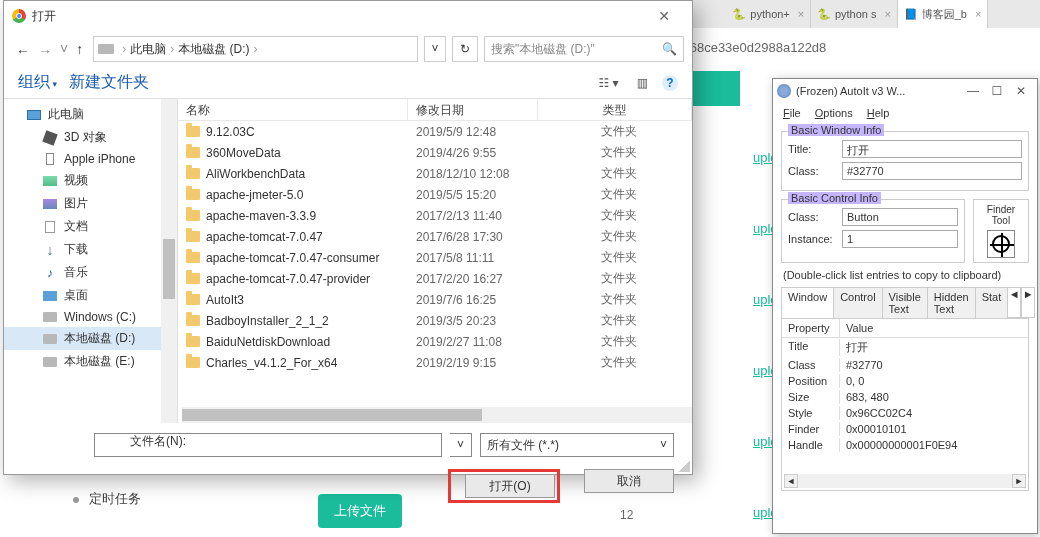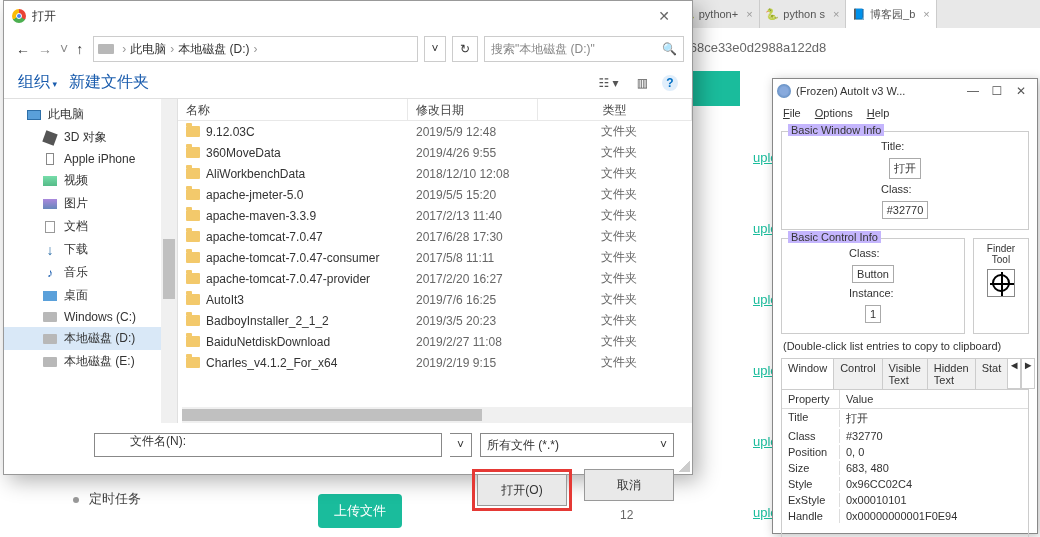--- a/index.html
+++ b/index.html
@@ -1,19 +1,19 @@
 <!DOCTYPE html>
 <html><head>
 <meta charset="utf-8">
 <style>
 * { box-sizing: border-box; margin: 0; padding: 0; font-family: "Microsoft YaHei", "Segoe UI", Arial, sans-serif; }
 body { width: 1040px; height: 537px; background: #fff; overflow: hidden; position: relative; font-size: 12px; color: #333; }
 
 
-.bg-tabs { position: absolute; top: 0; left: 675px; right: 0; height: 28px; display: flex; background: #e8e8e8; }
+.bg-tabs { position: absolute; top: 0; left: 675px; right: 0; height: 28px; display: flex; background: #e8e8e8; justify-content: center; }
 .bg-tab { display: flex; align-items: center; padding: 0 6px; border-right: 1px solid #ccc; font-size: 11px; color: #555; gap: 4px; }
 .bg-tab.active { background: #fff; }
 .bg-tab .x { color: #999; margin-left: 4px; }
 .bg-hash { position: absolute; top: 40px; left: 668px; font-size: 13px; color: #666; }
 .bg-banner { position: absolute; top: 71px; left: 620px; width: 120px; height: 35px; background: #1abc9c; color: #fff; font-size: 12px; padding: 6px 8px; }
 .bg-upload-col { position: absolute; left: 753px; top: 150px; font-size: 13px; }
 .bg-upload-item { color: #1abc9c; margin-bottom: 56px; text-decoration: underline; }
 .bg-num { position: absolute; left: 620px; top: 508px; color: #666; }
 .bg-left-menu { position: absolute; left: 73px; top: 490px; color: #444; font-size: 13px; }
 .bg-left-dot { display: inline-block; width: 6px; height: 6px; background: #999; border-radius: 50%; margin-right: 10px; vertical-align: middle; }
@@ -79,36 +79,36 @@
 .fl-hscroll .thumb { position: absolute; left: 0; width: 300px; top: 2px; bottom: 2px; background: #c0c0c0; }
 
 .dlg-bottom { padding: 10px 18px 12px 90px; }
 .fn-row { display: flex; gap: 8px; align-items: center; margin-bottom: 12px; }
 .fn-label { position: absolute; left: 126px; font-size: 12px; }
 .fn-input { flex: 1; height: 24px; border: 1px solid #888; }
 .fn-dd { width: 22px; height: 24px; border: 1px solid #888; border-left: none; display: flex; align-items: center; justify-content: center; }
 .filter { width: 194px; height: 24px; border: 1px solid #888; display: flex; align-items: center; padding: 0 6px; }
 .filter span:last-child { margin-left: auto; }
 .btn-row { display: flex; gap: 12px; justify-content: flex-end; }
-.dlg-btn { width: 90px; height: 32px; border: 1px solid #999; background: #e9e9e9; font-size: 12px; display: flex; align-items: center; justify-content: center; }
+.dlg-btn { width: 90px; height: 24px; border: 1px solid #999; background: #e9e9e9; font-size: 12px; display: flex; align-items: center; justify-content: center; margin-left: 12px; }
 .open-hl { border: 3px solid #e53935; padding: 2px; }
 
 .resize { position: absolute; right: 2px; bottom: 2px; width: 12px; height: 12px; background: linear-gradient(135deg, transparent 50%, #ccc 50%); }
 
 
 .au { position: absolute; top: 78px; left: 772px; width: 266px; height: 456px; background: #fff; border: 1px solid #888; box-shadow: 2px 2px 10px rgba(0,0,0,0.25); }
 .au-title { height: 24px; display: flex; align-items: center; padding: 0 4px; font-size: 11px; }
 .au-ico { width: 14px; height: 14px; border-radius: 50%; background: radial-gradient(circle,#8ad 40%,#47a); margin-right: 5px; }
 .au-title .txt { flex: 1; }
 .au-title .wbtn { width: 24px; text-align: center; color: #555; font-size: 12px; }
 .au-menu { height: 20px; display: flex; gap: 14px; padding: 0 10px; font-size: 11px; align-items: center; }
 .au-menu span u { text-decoration: underline; }
 .au-group { border: 1px solid #ccc; margin: 8px; padding: 8px 6px 6px; position: relative; font-size: 11px; }
 .au-group .legend { position: absolute; top: -8px; left: 6px; background: #c4b5fd; padding: 0 3px; }
-.au-field { display: flex; align-items: center; margin-bottom: 4px; gap: 6px; flex-direction: column; }
+.au-field { display: flex; align-items: center; margin-bottom: 4px; gap: 6px; }
 .au-field label { width: 48px; }
 .au-field .val { flex: 1; border: 1px solid #aaa; padding: 2px 4px; background: #fff; height: 18px; }
 .au-control-wrap { display: flex; gap: 8px; margin: 0 8px; }
 .au-control-wrap .au-group { flex: 1; margin: 0; }
 .finder-box { width: 56px; border: 1px solid #ccc; padding: 4px; text-align: center; font-size: 10px; }
 .finder-ico { width: 28px; height: 28px; margin: 4px auto 0; border: 1px solid #888; display: flex; align-items: center; justify-content: center; }
 .crosshair { width: 18px; height: 18px; border: 2px solid #000; border-radius: 50%; position: relative; }
 .crosshair::before, .crosshair::after { content: ""; position: absolute; background: #000; }
 .crosshair::before { left: 7px; top: -4px; width: 2px; height: 24px; }
 .crosshair::after { top: 7px; left: -4px; height: 2px; width: 24px; }
@@ -481,21 +481,21 @@
         </div>
         <div class="row">
           <div class="au-pcol1">Size</div>
           <div>683, 480</div>
         </div>
         <div class="row">
           <div class="au-pcol1">Style</div>
           <div>0x96CC02C4</div>
         </div>
         <div class="row">
-          <div class="au-pcol1">ExStyle</div>
+          <div class="au-pcol1">Finder</div>
           <div>0x00010101</div>
         </div>
         <div class="row">
           <div class="au-pcol1">Handle</div>
           <div>0x00000000001F0E94</div>
         </div>
       </div>
     <div class="au-hscroll">
         <span class="arr">◄</span>
         <span class="track"></span>

